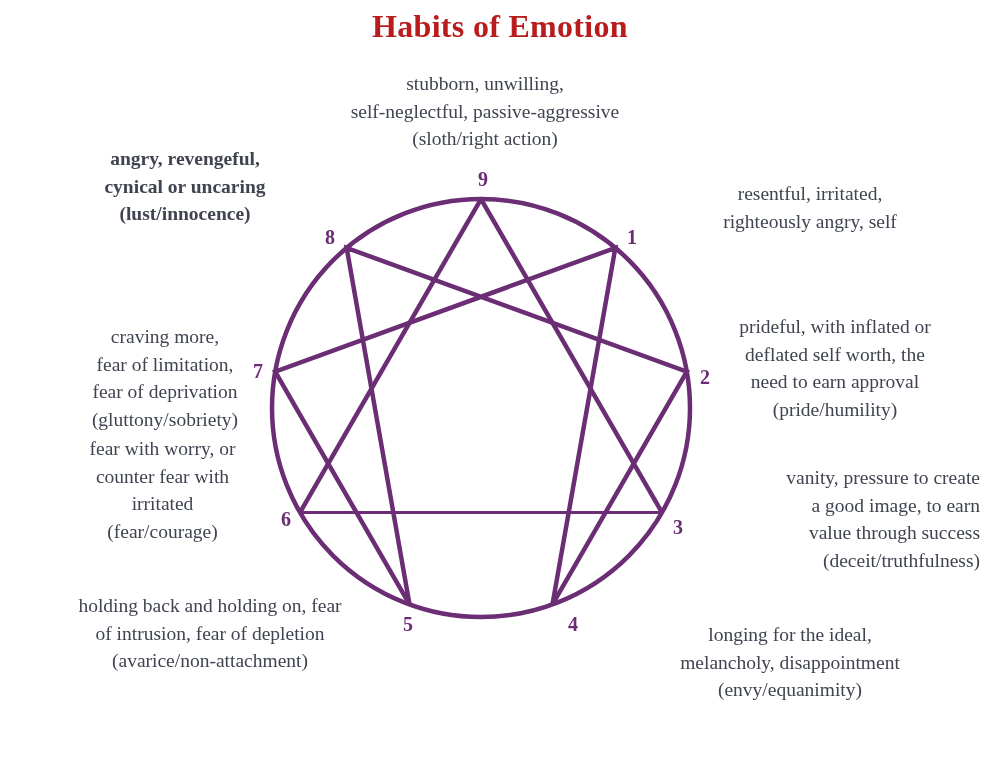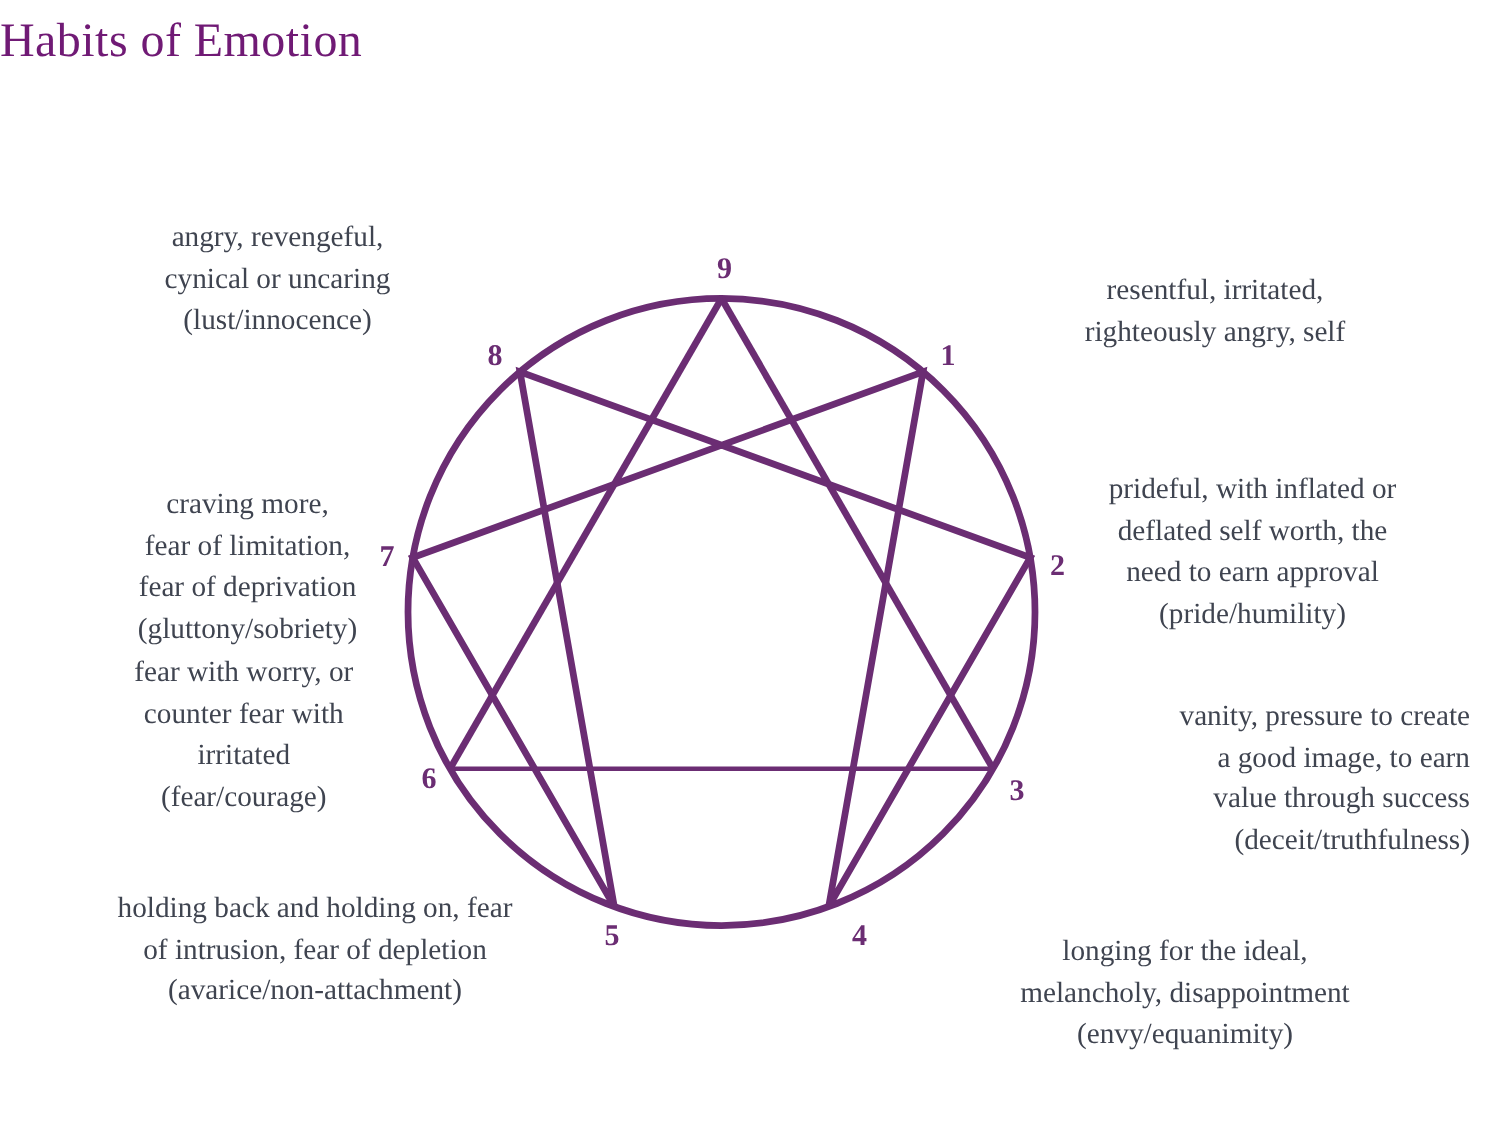--- a/index.html
+++ b/index.html
@@ -15,25 +15,25 @@
     background: #ffffff;
     overflow: hidden;
     font-family: "Liberation Serif", "DejaVu Serif", serif;
     color: #3f4450;
   }
   #title {
     position: absolute;
     top: 8px;
     left: 0;
     width: 1000px;
-    text-align: left;
+    text-align: center;
     font-size: 32px;
-    font-weight: 400;
+    font-weight: 700;
     letter-spacing: 0.3px;
-    color: #701a75;
+    color: #b91c1c;
   }
   #enneagram-svg {
     position: absolute;
     top: 0;
     left: 0;
     width: 1000px;
     height: 760px;
   }
   .desc {
     position: absolute;
@@ -46,21 +46,21 @@
 
   
   #desc-9 { top: 70px;  left: 290px; width: 390px; }
   #desc-1 { top: 180px; left: 645px; width: 330px; }
   #desc-2 { top: 313px; left: 690px; width: 290px; }
   #desc-3 { top: 464px; left: 690px; width: 290px; text-align: right; }
   #desc-4 { top: 592px; left: 600px; width: 380px; margin-top: 29px; }
   #desc-5 { top: 592px; left: 20px;  width: 380px; }
   #desc-6 { top: 435px; left: 40px;  width: 245px; text-align: center; }
   #desc-7 { top: 275px; left: 45px;  width: 240px; margin-top: 48px; }
-  #desc-8 { top: 145px; left: 60px;  width: 250px; }
+  #desc-8 { top: 145px; left: 60px;  width: 250px; font-weight: bold; }
 
   .point-num {
     position: absolute;
     font-size: 20px;
     font-weight: 600;
     color: #6b2d73;
     font-family: "Liberation Serif", "DejaVu Serif", serif;
     width: 24px;
     text-align: center;
   }
@@ -91,20 +91,25 @@
       <div class="point-num" style="left: 620px; top: 226px; color: rgb(107, 45, 115);">1</div>
       <div class="point-num" style="left: 693px; top: 366px; color: rgb(107, 45, 115);">2</div>
       <div class="point-num" style="left: 666px; top: 516px; color: rgb(107, 45, 115);">3</div>
       <div class="point-num" style="left: 561px; top: 613px; color: rgb(107, 45, 115);">4</div>
       <div class="point-num" style="left: 396px; top: 613px; color: rgb(107, 45, 115);">5</div>
       <div class="point-num" style="left: 274px; top: 508px; color: rgb(107, 45, 115);">6</div>
       <div class="point-num" style="left: 246px; top: 360px; color: rgb(107, 45, 115);">7</div>
       <div class="point-num" style="left: 318px; top: 226px; color: rgb(107, 45, 115);">8</div>
     </div>
 
+  <div class="desc tc" id="desc-9">
+      <span class="line">stubborn, unwilling,</span>
+      <span class="line">self-neglectful, passive-aggressive</span>
+      <span class="line">(sloth/right action)</span>
+    </div>
   <div class="desc tc" id="desc-1">
       <span class="line">resentful, irritated,</span>
       <span class="line">righteously angry, self</span>
     </div>
   <div class="desc tc" id="desc-2">
       <span class="line">prideful, with inflated or</span>
       <span class="line">deflated self worth, the</span>
       <span class="line">need to earn approval</span>
       <span class="line">(pride/humility)</span>
     </div>

